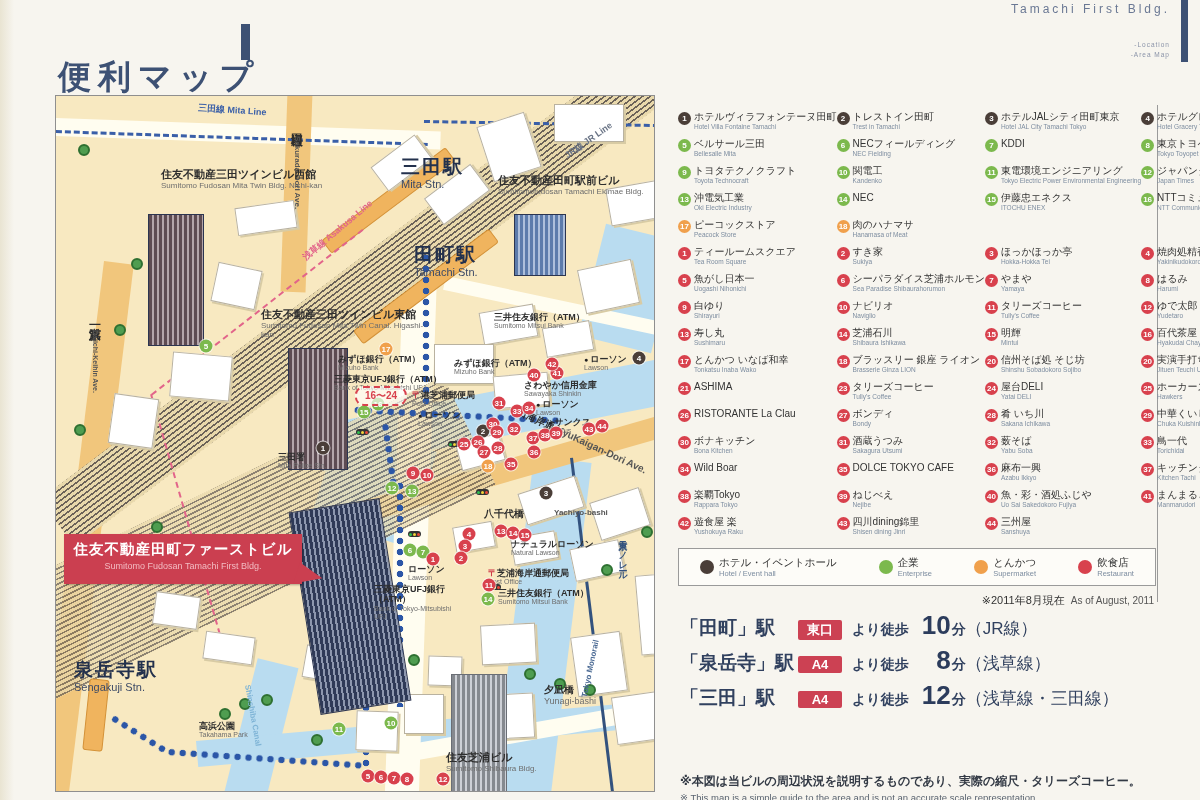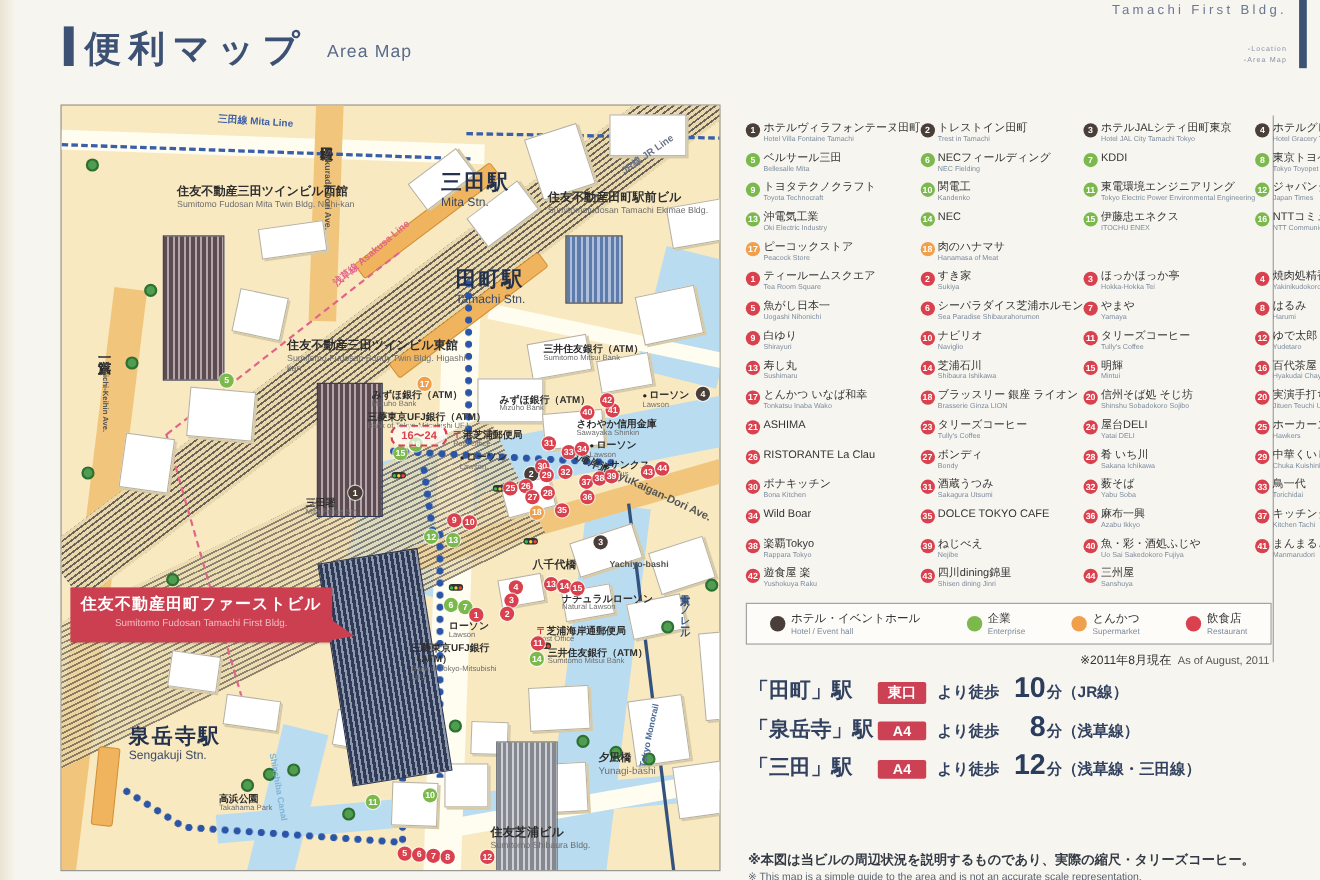--- a/index.html
+++ b/index.html
@@ -1,21 +1,21 @@
 <!DOCTYPE html>
 <html><head>
 <meta charset="utf-8">
 <style>
   * { margin:0; padding:0; box-sizing:border-box; }
   html,body { width:1200px; height:800px; }
   body { font-family:"Liberation Sans","DejaVu Sans",sans-serif; background:#f7f5ef; position:relative; overflow:hidden; }
   .page { position:absolute; inset:0; background:linear-gradient(90deg,#e9e4d2 0,#f7f5ef 14px); }
 
   
-  .title-block { position:absolute; left:58px; top:24px; display:flex; align-items:flex-end; }
+  .title-block { position:absolute; left:58px; top:24px; display:flex; align-items:flex-end;flex-direction:column; }
   .title-bar { width:9px; height:36px; background:#3d5174; margin-right:10px; }
   .title-jp { font-size:33px; font-weight:bold; color:#3d5174; letter-spacing:7px; line-height:1; }
   .title-en { font-size:16px; color:#5a6b88; margin:0 0 3px 18px; letter-spacing:1px; }
   .corner-name { position:absolute; right:30px; top:2px; font-size:12px; letter-spacing:3px; color:#6a7894; }
   .corner-bar { position:absolute; right:12px; top:0; width:7px; height:62px; background:#3d5174; }
   .corner-nav { position:absolute; right:30px; top:40px; text-align:right; font-size:6.5px; color:#8a93a8; line-height:1.5; letter-spacing:1px; }
 
   
   .map { position:absolute; left:55px; top:95px; width:600px; height:697px; background:#f8e9c1; border:1px solid #8f8f8f; overflow:hidden; }
   .abs { position:absolute; }
@@ -71,21 +71,21 @@
   .asof { position:absolute; right:4px; top:488px; font-size:11px; color:#333; }
   .asof .asof-en { font-size:10px; color:#555; margin-left:6px; }
 
   .access { position:absolute; left:2px; top:505px; }
   .acc-row { display:flex; align-items:baseline; height:35px; }
   .acc-stn { width:118px; font-size:19px; font-weight:bold; color:#31415f; letter-spacing:0; }
   .badge { background:#cc4153; color:#fff; font-weight:bold; font-size:13px; padding:1px 8px; border-radius:2px; min-width:44px; text-align:center; display:inline-block; margin-right:10px; }
   .acc-mid { font-size:14px; font-weight:bold; color:#31415f; margin-right:6px; }
   .acc-min { font-size:26px; font-weight:bold; color:#2c3c5c; width:36px; text-align:right; display:inline-block; margin-right:1px; }
   .acc-unit { font-size:14px; font-weight:bold; color:#31415f; }
-  .acc-line { font-size:14px; font-weight:bold; color:#31415f; }
+  .acc-line { font-size:17px; font-weight:normal; color:#31415f; }
   .access-en { position:absolute; left:2px; top:612px; line-height:1.5; }
   .acc-en-row { font-size:12px; color:#44536e; }
   .acc-en-num { font-weight:bold; font-size:13.5px; margin-right:4px; }
   .notes { position:absolute; left:2px; top:668px; }
   .notes .jp { font-size:12px; font-weight:bold; color:#333a45; }
   .notes .en { font-size:9.5px; color:#5a6470; margin-top:2px; }
 </style>
 </head>
 <body>
 
@@ -241,35 +241,35 @@
     <div class="line-lbl" style="left:196px;top:588px;color:#7fb4d6;transform:rotate(80deg);font-size:8px;transform-origin:0 0;"><span>Shinshiba Canal</span></div>
 
     <div class="map-label bigstn" style="left:345px;top:60px;">
       <span class="jp">三田駅</span>
         <span class="en">Mita Stn.</span>
     </div>
     <div class="map-label bigstn" style="left:358px;top:148px;">
       <span class="jp">田町駅</span>
         <span class="en">Tamachi Stn.</span>
     </div>
-    <div class="map-label bigstn" style="left:18px;top:563px;margin-left:43px;">
+    <div class="map-label bigstn" style="left:18px;top:563px;">
       <span class="jp">泉岳寺駅</span>
         <span class="en">Sengakuji Stn.</span>
     </div>
     <div class="map-label midlbl" style="left:442px;top:78px;white-space:normal;width:150px;">
       <span class="jp">住友不動産田町駅前ビル</span>
         <span class="en">Sumitomofudosan Tamachi Ekimae Bldg.</span>
     </div>
     <div class="map-label midlbl" style="left:105px;top:72px;white-space:normal;width:170px;">
       <span class="jp">住友不動産三田ツインビル西館</span>
         <span class="en">Sumitomo Fudosan Mita Twin Bldg. Nishi-kan</span>
     </div>
     <div class="map-label midlbl" style="left:205px;top:212px;white-space:normal;width:175px;">
       <span class="jp">住友不動産三田ツインビル東館</span>
-        <span class="en">Sumitomo Fudosan Bondy Twin Bldg. Higashi-kan</span>
+        <span class="en">Sumitomo Fudosan Mita Twin Canal. Higashi-kan</span>
     </div>
     <div class="map-label" style="left:222px;top:356px;">
       <span class="jp">三田署</span>
         <span class="en" style="white-space:normal;width:55px;display:block;">Mita Police Stn.</span>
     </div>
     <div class="map-label" style="left:282px;top:258px;">
       <span class="jp">みずほ銀行（ATM）</span>
         <span class="en">Mizuho Bank</span>
     </div>
     <div class="map-label" style="left:278px;top:278px;">

